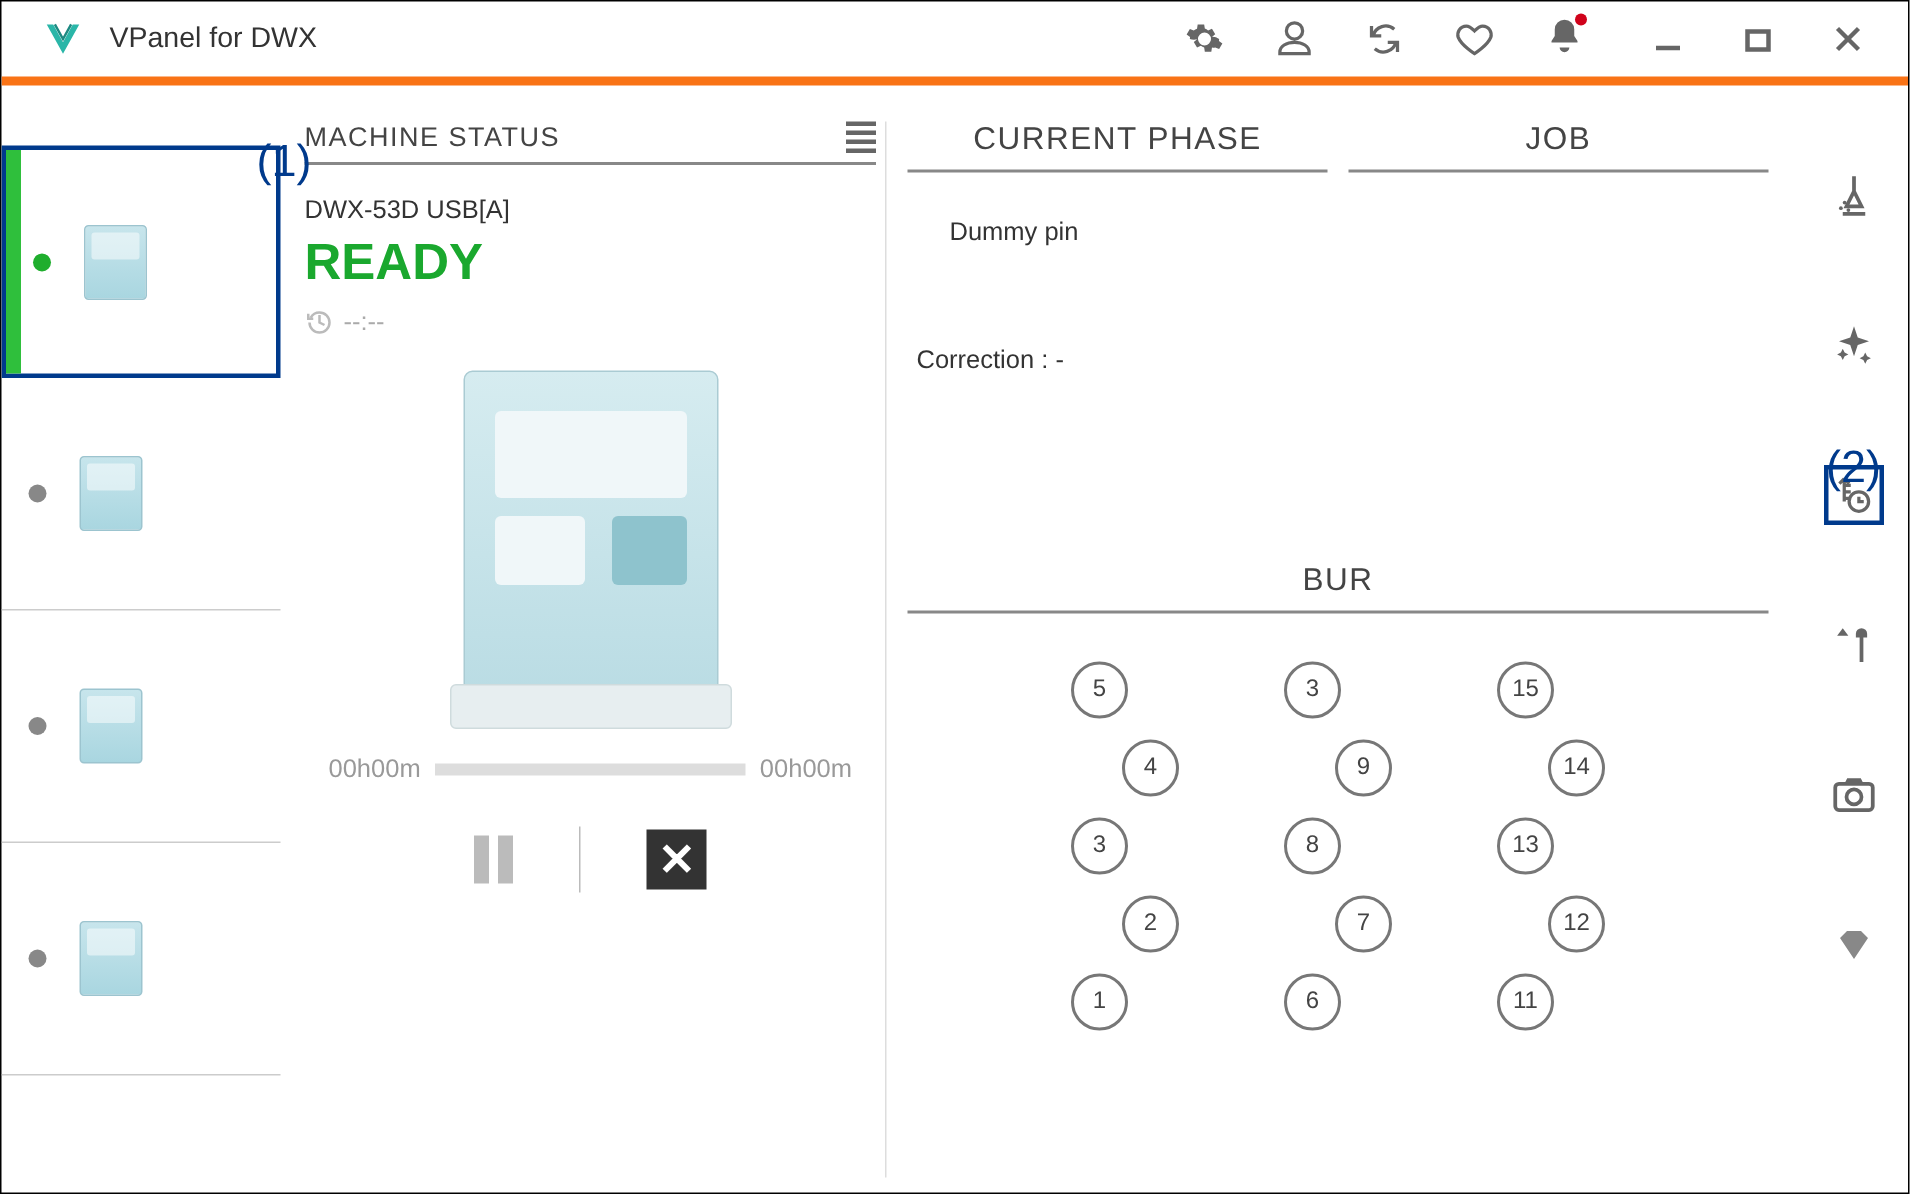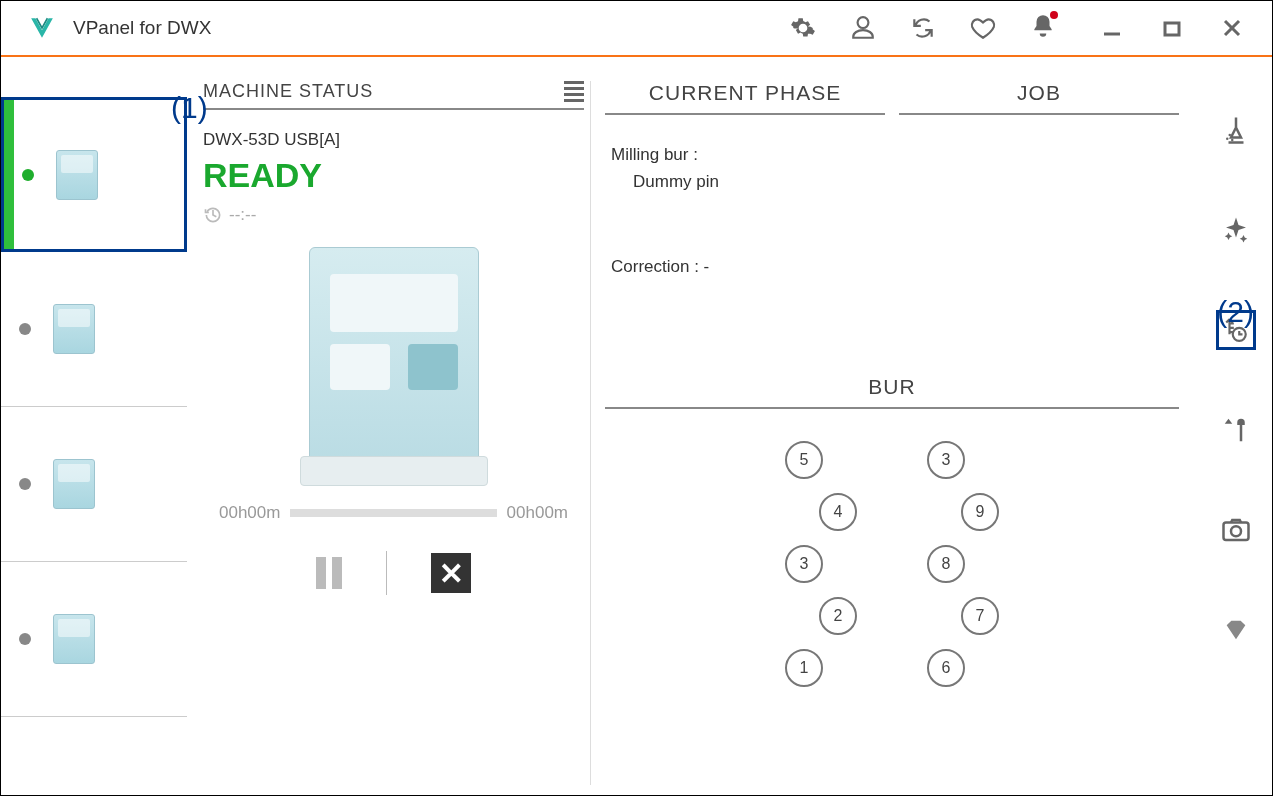--- a/index.html
+++ b/index.html
@@ -1,18 +1,18 @@
 <!DOCTYPE html>
 <html><head>
 <meta charset="utf-8">
 <style>
   * { box-sizing: border-box; margin: 0; padding: 0; font-family: 'Segoe UI', Arial, sans-serif; }
   body { width: 1273px; height: 796px; background: #fff; border: 1px solid #000; position: relative; overflow: hidden; }
 
-  .titlebar { height: 56px; display: flex; align-items: center; padding: 0 28px; border-bottom: 2px solid #f97316; }
+  .titlebar { height: 56px; display: flex; align-items: center; padding: 0 28px; border-bottom: 6px solid #f97316; }
   .logo { width: 26px; height: 26px; margin-right: 18px; }
   .app-title { font-size: 19px; color: #333; flex: 1; }
   .title-icons { display: flex; gap: 34px; align-items: center; }
   .title-icons .icon { width: 26px; height: 26px; fill: #666; cursor: pointer; }
   .win-controls { display: flex; gap: 36px; margin-left: 44px; align-items: center; }
   .win-controls svg { width: 24px; height: 24px; stroke: #666; fill: none; stroke-width: 3; cursor: pointer; }
   .alert-dot { position: relative; }
   .alert-dot::after { content:''; position:absolute; top:-2px; right:-2px; width:8px; height:8px; background:#d0021b; border-radius:50%; }
 
   .content { display: flex; height: calc(100% - 56px); }
@@ -164,21 +164,20 @@
           </div>
         <div class="divider-v"></div>
         <div class="stop-btn">✕</div>
       </div>
     </div>
 
     <div class="panel phase-panel">
       <div class="panel-title">CURRENT PHASE</div>
       <div class="body">
         <div style="height:14px"></div>
-        <div>Milling bur :</div>
         <div class="indent">Dummy pin</div>
         <div style="height:58px"></div>
         <div>Correction : -</div>
       </div>
     </div>
 
     <div class="panel job-panel">
       <div class="panel-title">JOB</div>
     </div>
 
@@ -192,20 +191,27 @@
             <div class="bur-circle offset">2</div>
             <div class="bur-circle">1</div>
           </div>
           <div class="bur-col">
             <div class="bur-circle">3</div>
             <div class="bur-circle offset">9</div>
             <div class="bur-circle">8</div>
             <div class="bur-circle offset">7</div>
             <div class="bur-circle">6</div>
           </div>
+          <div class="bur-col">
+            <div class="bur-circle">15</div>
+            <div class="bur-circle offset">14</div>
+            <div class="bur-circle">13</div>
+            <div class="bur-circle offset">12</div>
+            <div class="bur-circle">11</div>
+          </div>
         </div>
     </div>
   </div>
 
   <div class="right-bar">
     <div class="ricon">
         <svg viewBox="0 0 24 24" width="30" height="30">
           <path d="M12 2v8l-4 8h8l-4-8M6 22h12" stroke="#666" stroke-width="2" fill="none"></path>
           <circle cx="7" cy="16" r="1" fill="#666"></circle>
           <circle cx="5" cy="19" r="1" fill="#666"></circle>

